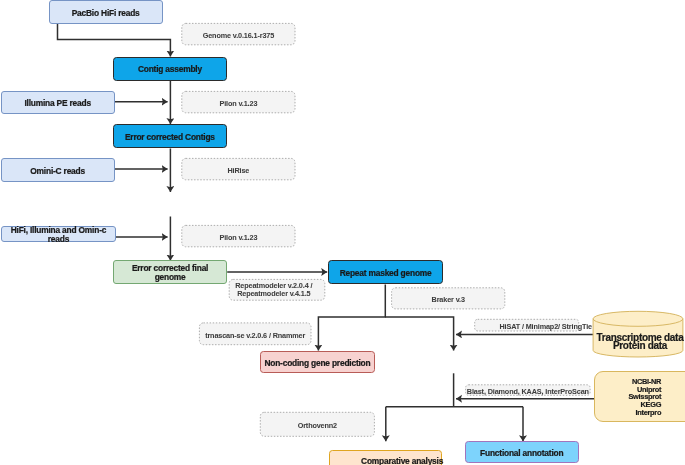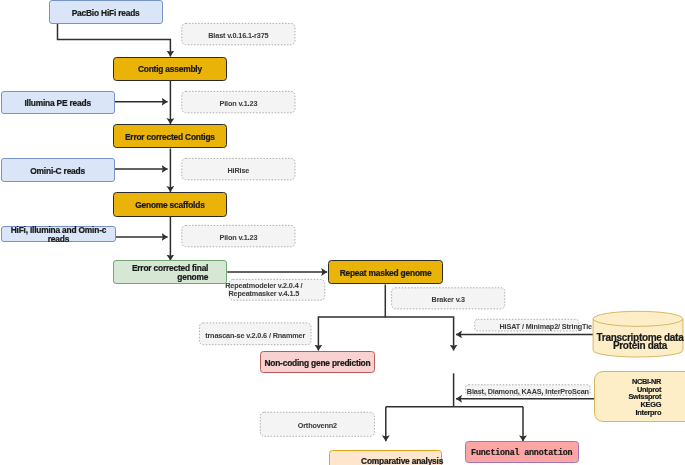--- a/index.html
+++ b/index.html
@@ -4,26 +4,26 @@
 <title>Genome assembly and annotation pipeline</title>
 <style>
   html,body{margin:0;padding:0;}
   body{width:685px;height:465px;background:#ffffff;font-family:"Liberation Sans",sans-serif;overflow:hidden;}
   #stage{position:relative;width:685px;height:465px;}
   svg#edges,svg#tools{position:absolute;left:0;top:0;width:685px;height:465px;}
   .node{position:absolute;box-sizing:border-box;display:flex;align-items:center;justify-content:center;text-align:center;
         font-weight:bold;font-size:8.4px;letter-spacing:-0.2px;color:#1a1a1a;white-space:nowrap;
         -webkit-text-stroke:0.22px #1a1a1a;}
   .node>span{display:block;line-height:8.7px;transform:translateY(0.9px);}
-  .solid{border-radius:3.5px;border:1.6px solid #2b2b2b;background:#eab308;}
+  .solid{border-radius:3.5px;border:1.6px solid #2b2b2b;background:#0ea5e9;}
   .blue{background:#dae6f8;border:1.4px solid #7694c5;border-radius:3px;}
   .green{background:#d6e8d5;border:1.4px solid #74a872;border-radius:3px;}
   .red{background:#f7d2d0;border:1.7px solid #b85c57;border-radius:3.4px;}
   .orange{background:#fee5ce;border:1.7px solid #dfa520;border-radius:3.4px;}
-  .purple{background:#fca5a5;border:1.7px solid #a274bc;border-radius:3.4px;font-family:Liberation Mono, monospace;}
+  .purple{background:#7dd3fc;border:1.7px solid #a274bc;border-radius:3.4px;}
   .yellowbox{background:#fdeec8;border:1.1px solid #d9b75e;border-radius:9px;font-size:7.4px;letter-spacing:-0.3px;-webkit-text-stroke:0.18px #1a1a1a;}
   .yellowbox>span{line-height:7.9px;}
   .dashed{background:none;border:none;font-size:7.25px;letter-spacing:-0.13px;color:#3d3d3d;-webkit-text-stroke:0.05px #3d3d3d;}
   .dashed>span{line-height:7.9px;transform:translateY(1.6px);}
   .dashed.two>span{transform:translateY(0.1px);}
   .cyl-label{font-size:10px;letter-spacing:-0.3px;-webkit-text-stroke:0.2px #1a1a1a;}
   .cyl-label>span{line-height:8.0px;}
 </style>
 </head>
 <body>
@@ -79,56 +79,53 @@
   </div>
   <div class="node blue" style="left:0.7px;top:90.7px;width:113.9px;height:23.6px;">
     <span>Illumina PE reads</span>
   </div>
   <div class="node solid" style="left:112.6px;top:124.1px;width:114.6px;height:24.4px;">
     <span>Error corrected Contigs</span>
   </div>
   <div class="node blue" style="left:0.7px;top:158.4px;width:113.9px;height:23.9px;text-align:center;">
     <span>Omini-C reads</span>
   </div>
-  <div class="node solid" style="left:112.6px;top:192px;width:114.6px;height:24.5px;">
-    <span>Genome scaffolds</span>
-  </div>
   <div class="node blue" style="left:0.7px;top:226px;width:115.5px;height:16px;">
     <span><span>HiFi, Illumina and Omin-c</span><br><span>reads</span></span>
   </div>
-  <div class="node green" style="left:113px;top:260px;width:114.2px;height:24px;text-align:right;">
+  <div class="node green" style="left:113px;top:260px;width:114.2px;height:24px;">
     <span><span>Error corrected final</span><br><span>genome</span></span>
   </div>
   <div class="node solid" style="left:328.2px;top:259.7px;width:114.8px;height:24.8px;">
     <span>Repeat masked genome</span>
   </div>
   <div class="node red" style="left:259.9px;top:351.1px;width:115.1px;height:22.2px;">
     <span>Non-coding gene prediction</span>
   </div>
   <div class="node orange" style="left:328.7px;top:450px;width:113.8px;height:21px;padding-left:33px;">
     <span>Comparative analysis</span>
   </div>
   <div class="node purple" style="left:464.5px;top:441.2px;width:114.5px;height:21.5px;">
     <span>Functional annotation</span>
   </div>
 
   <div class="node dashed" style="left:181.8px;top:23.4px;width:113.2px;height:21.4px;">
-    <span>Blast v.0.16.1-r375</span>
+    <span>Genome v.0.16.1-r375</span>
   </div>
   <div class="node dashed" style="left:181.8px;top:91.4px;width:113.2px;height:21.4px;">
     <span>Pilon v.1.23</span>
   </div>
   <div class="node dashed" style="left:181.8px;top:158.4px;width:113.2px;height:21.4px;">
     <span>HiRise</span>
   </div>
   <div class="node dashed" style="left:181.8px;top:225.4px;width:113.2px;height:21.4px;">
     <span>Pilon v.1.23</span>
   </div>
-  <div class="node dashed two" style="left:216px;top:279.4px;width:95.6px;height:20.8px;">
-    <span><span>Repeatmodeler v.2.0.4 /</span><br><span>Repeatmasker v.4.1.5</span></span>
+  <div class="node dashed two" style="left:226px;top:279.4px;width:95.6px;height:20.8px;">
+    <span><span>Repeatmodeler v.2.0.4 /</span><br><span>Repeatmodeler v.4.1.5</span></span>
   </div>
   <div class="node dashed" style="left:391.6px;top:287.8px;width:113.2px;height:21.1px;">
     <span>Braker v.3</span>
   </div>
   <div class="node dashed" style="left:199.4px;top:322.9px;width:111.6px;height:21.8px;text-align:right;">
     <span>trnascan-se v.2.0.6 / Rnammer</span>
   </div>
   <div class="node dashed" style="left:474.7px;top:319.3px;width:104px;height:11.7px;margin-left:19px;">
     <span>HiSAT / Minimap2/ StringTie</span>
   </div>

